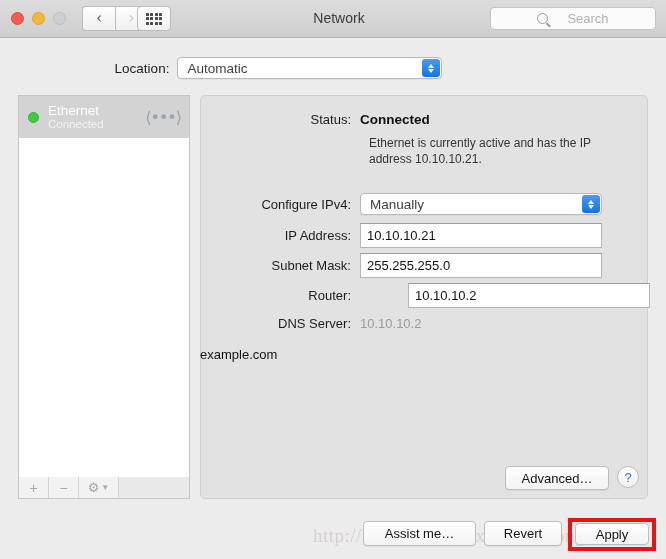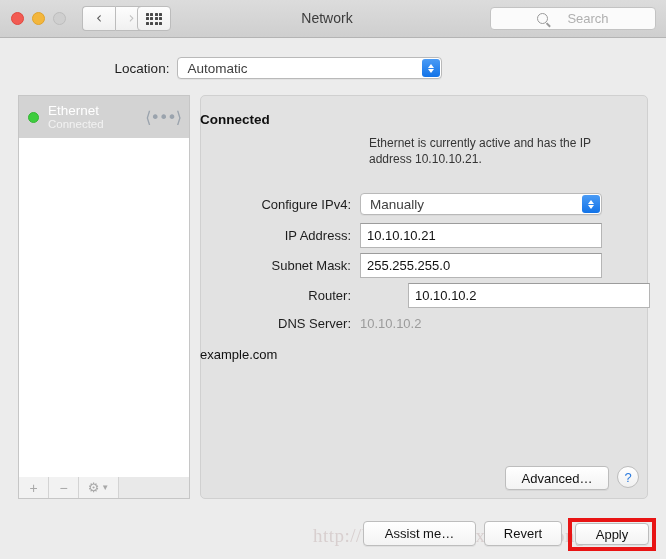--- a/index.html
+++ b/index.html
@@ -75,21 +75,21 @@
   .dots {
     display: grid;
     grid-template-columns: repeat(4, 3px);
     grid-template-rows: repeat(3, 3px);
     gap: 1.5px;
   }
   .dots i { background: #4a4a4a; border-radius: 0.5px; display: block; width: 3px; height: 3px; }
 
   .wintitle {
     position: absolute;
-    left: 4px; top: 10px;
+    left: 16px; top: 10px;
     width: 646px;
     text-align: center;
     font-size: 14px;
     color: #3c3c3c;
   }
 
   .searchbox {
     position: absolute;
     right: 10px; top: 7px;
     width: 166px; height: 23px;
@@ -434,20 +434,21 @@
   <div class="stb gear">
     <span class="gg">⚙</span>
     <span class="cv">▼</span>
   </div>
   <div class="stb-fill"></div>
 </div>
 
 <div class="panel"></div>
 
 <div class="row" style="left:200px; top:112px;">
+  <span class="lbl">Status:</span>
   <span class="status-value">Connected</span>
 </div>
 <div class="status-desc">Ethernet is currently active and has the IP address 10.10.10.21.</div>
 
 <div class="row" style="left:200px; top:193px;">
   <span class="lbl">Configure IPv4:</span>
   <div class="popup" id="configure-popup">
     <span class="val">Manually</span>
     <span class="stepper">
       <span class="up"></span>

